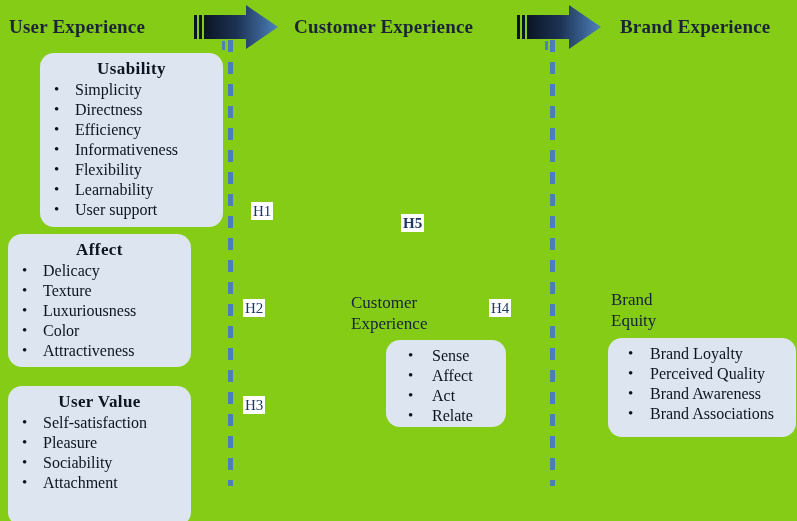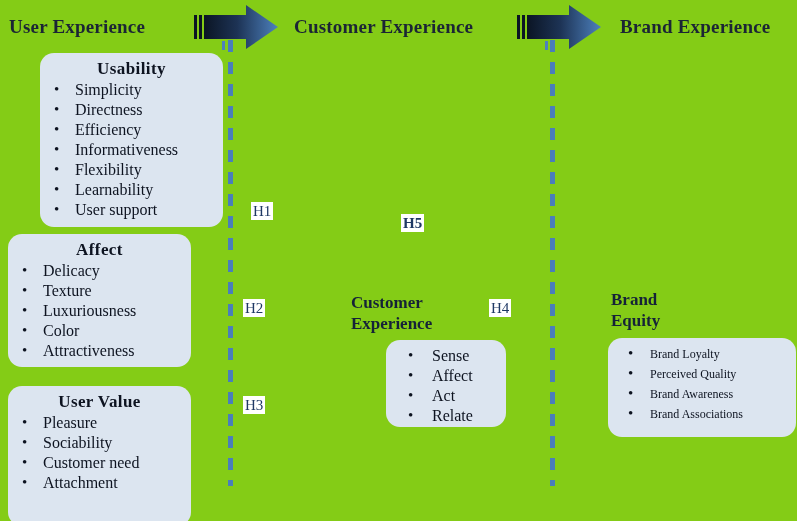--- a/index.html
+++ b/index.html
@@ -116,28 +116,28 @@
     left: 386px; top: 340px; width: 120px; height: 87px;
     padding: 6px 0 0 0;
   }
   #box-cx li { font-size: 16px; line-height: 20px; padding-left: 46px; }
   #box-cx li::before { left: 22px; }
 
   #box-be {
     left: 608px; top: 338px; width: 188px; height: 99px;
     padding: 6px 0 0 0;
   }
-  #box-be li { font-size: 12px; line-height: 20px; padding-left: 42px; }
+  #box-be li { font-size: 16px; line-height: 20px; padding-left: 42px; }
   #box-be li::before { left: 20px; }
 
   
   .construct-title {
     position: absolute;
     font-family: "Liberation Serif", "DejaVu Serif", serif;
-    font-weight: bold;
+    font-weight: normal;
     font-size: 17px;
     color: #152238;
     line-height: 21px;
     white-space: pre-line;
   }
   #title-cx { left: 351px; top: 292px; }
   #title-be { left: 611px; top: 289px; }
 
   
   .hyp {
@@ -220,23 +220,23 @@
       <li>Texture</li>
       <li>Luxuriousness</li>
       <li>Color</li>
       <li>Attractiveness</li>
     </ul>
   </div>
 
   <div class="rbox" id="box-uservalue">
     <div class="box-title">User Value</div>
     <ul>
+      <li>Self-satisfaction</li>
       <li>Pleasure</li>
       <li>Sociability</li>
-      <li>Customer need</li>
       <li>Attachment</li>
     </ul>
   </div>
 
   <div class="construct-title" id="title-cx">Customer
 Experience</div>
   <div class="rbox" id="box-cx">
     <ul>
       <li>Sense</li>
       <li>Affect</li>

